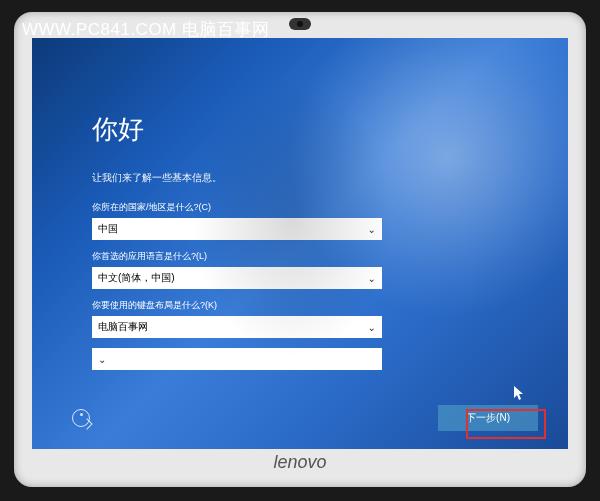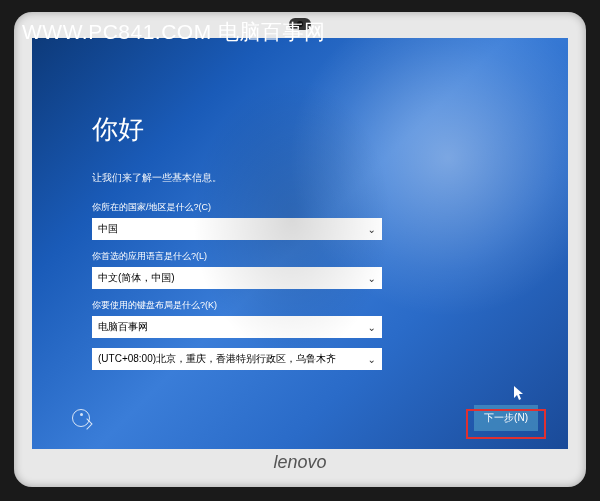--- a/index.html
+++ b/index.html
@@ -51,21 +51,21 @@
     position: absolute;
     top: 40px; left: 160px;
     width: 200px; height: 280px;
     background: radial-gradient(ellipse, rgba(0,0,0,0.15) 0%, transparent 70%);
     pointer-events: none;
   }
   .watermark {
     position: absolute;
     top: 18px; left: 22px;
     color: #fff;
-    font-size: 21px;
+    font-size: 17px;
     font-weight: 400;
     z-index: 100;
     letter-spacing: 0.5px;
   }
   .content {
     position: absolute;
     top: 74px; left: 60px; right: 40px;
     color: #fff;
   }
   .title {
@@ -129,21 +129,21 @@
     bottom: -2px; right: -2px;
     width: 7px; height: 7px;
     border-top: 1.2px solid rgba(255,255,255,0.8);
     border-right: 1.2px solid rgba(255,255,255,0.8);
     transform: rotate(45deg);
   }
   .next-btn {
     background: rgba(80,160,200,0.6);
     color: #fff;
     font-size: 10px;
-    padding: 6px 10px;
+    padding: 6px 28px;
     border: none;
     cursor: pointer;
   }
   .highlight-box {
     position: absolute;
     border: 2px solid #e03030;
     pointer-events: none;
   }
   .cursor {
     position: absolute;
@@ -192,21 +192,20 @@
       <div class="field-group">
         <span class="label">你要使用的键盘布局是什么?(K)</span>
         <div class="select">
           <span>电脑百事网</span>
           <span class="chev">⌄</span>
         </div>
       </div>
 
       <div class="field-group">
         <div class="select">
-          <span>(UTC+08:00)北京，重庆，香港特别行政区，乌鲁木齐</span>
           <span class="chev">⌄</span>
         </div>
       </div>
     </div>
 
     <div class="bottom-bar">
       <div class="ease-icon"></div>
       <button class="next-btn">下一步(N)</button>
     </div>
 

